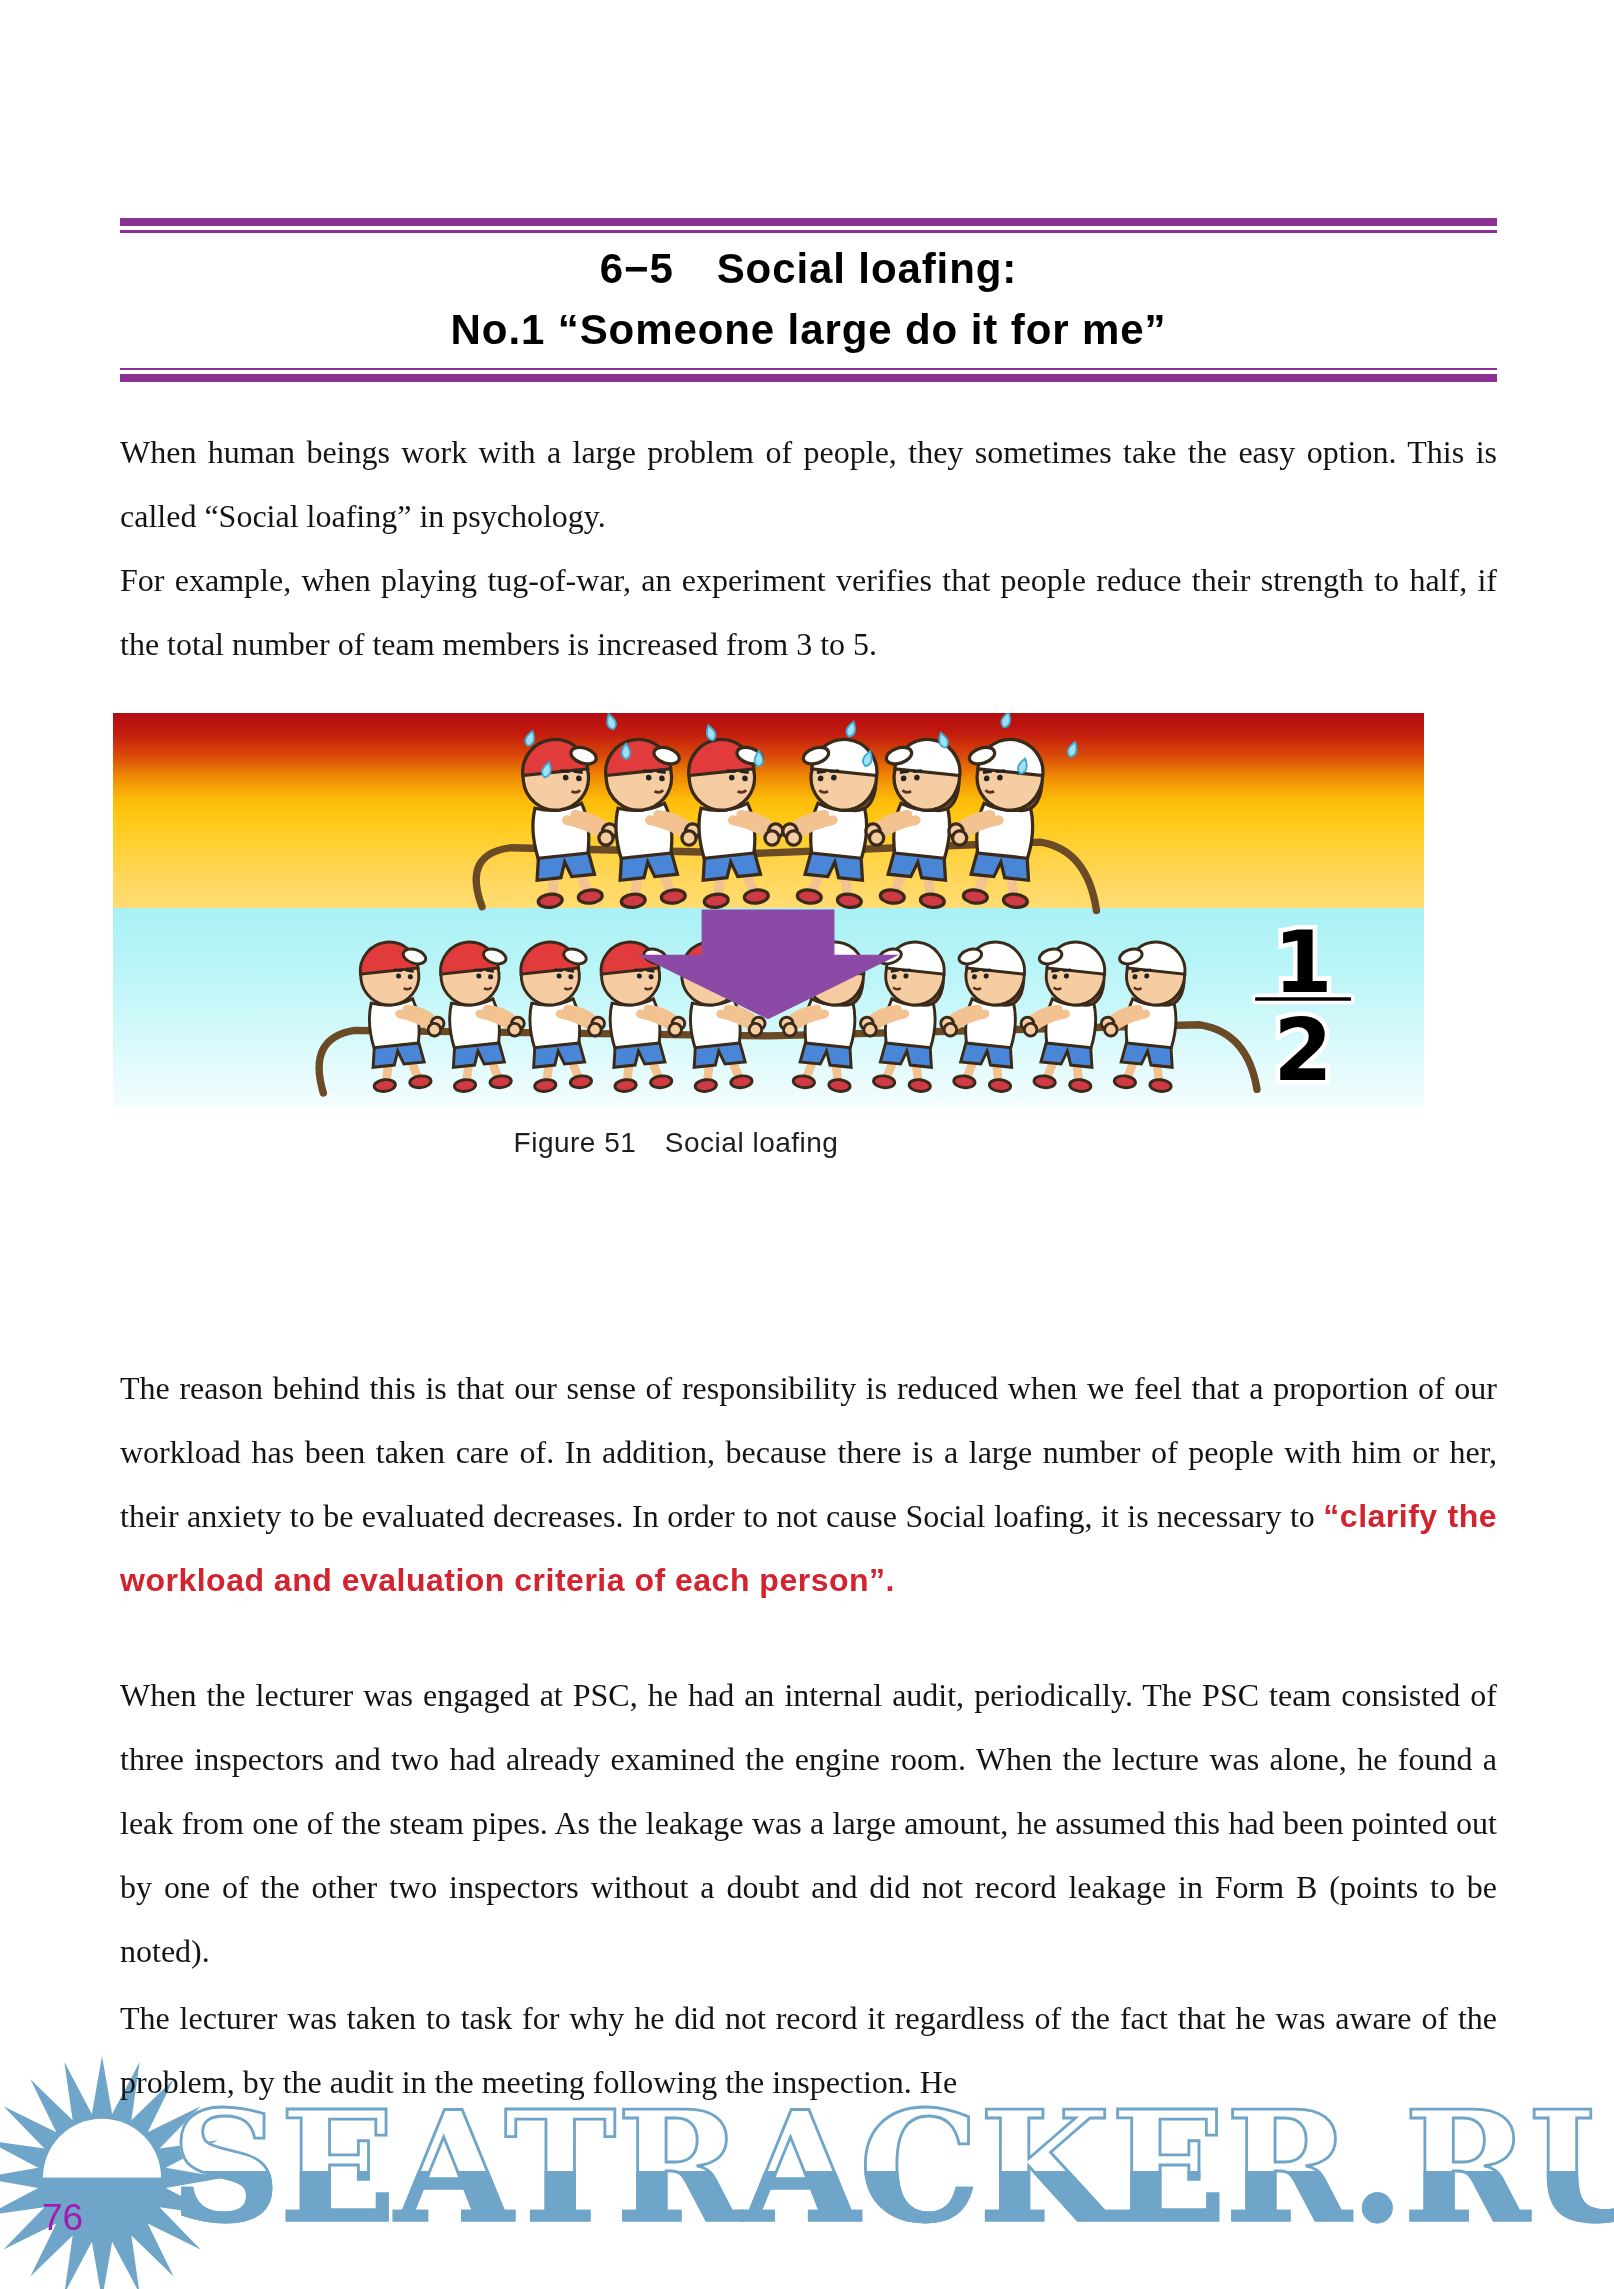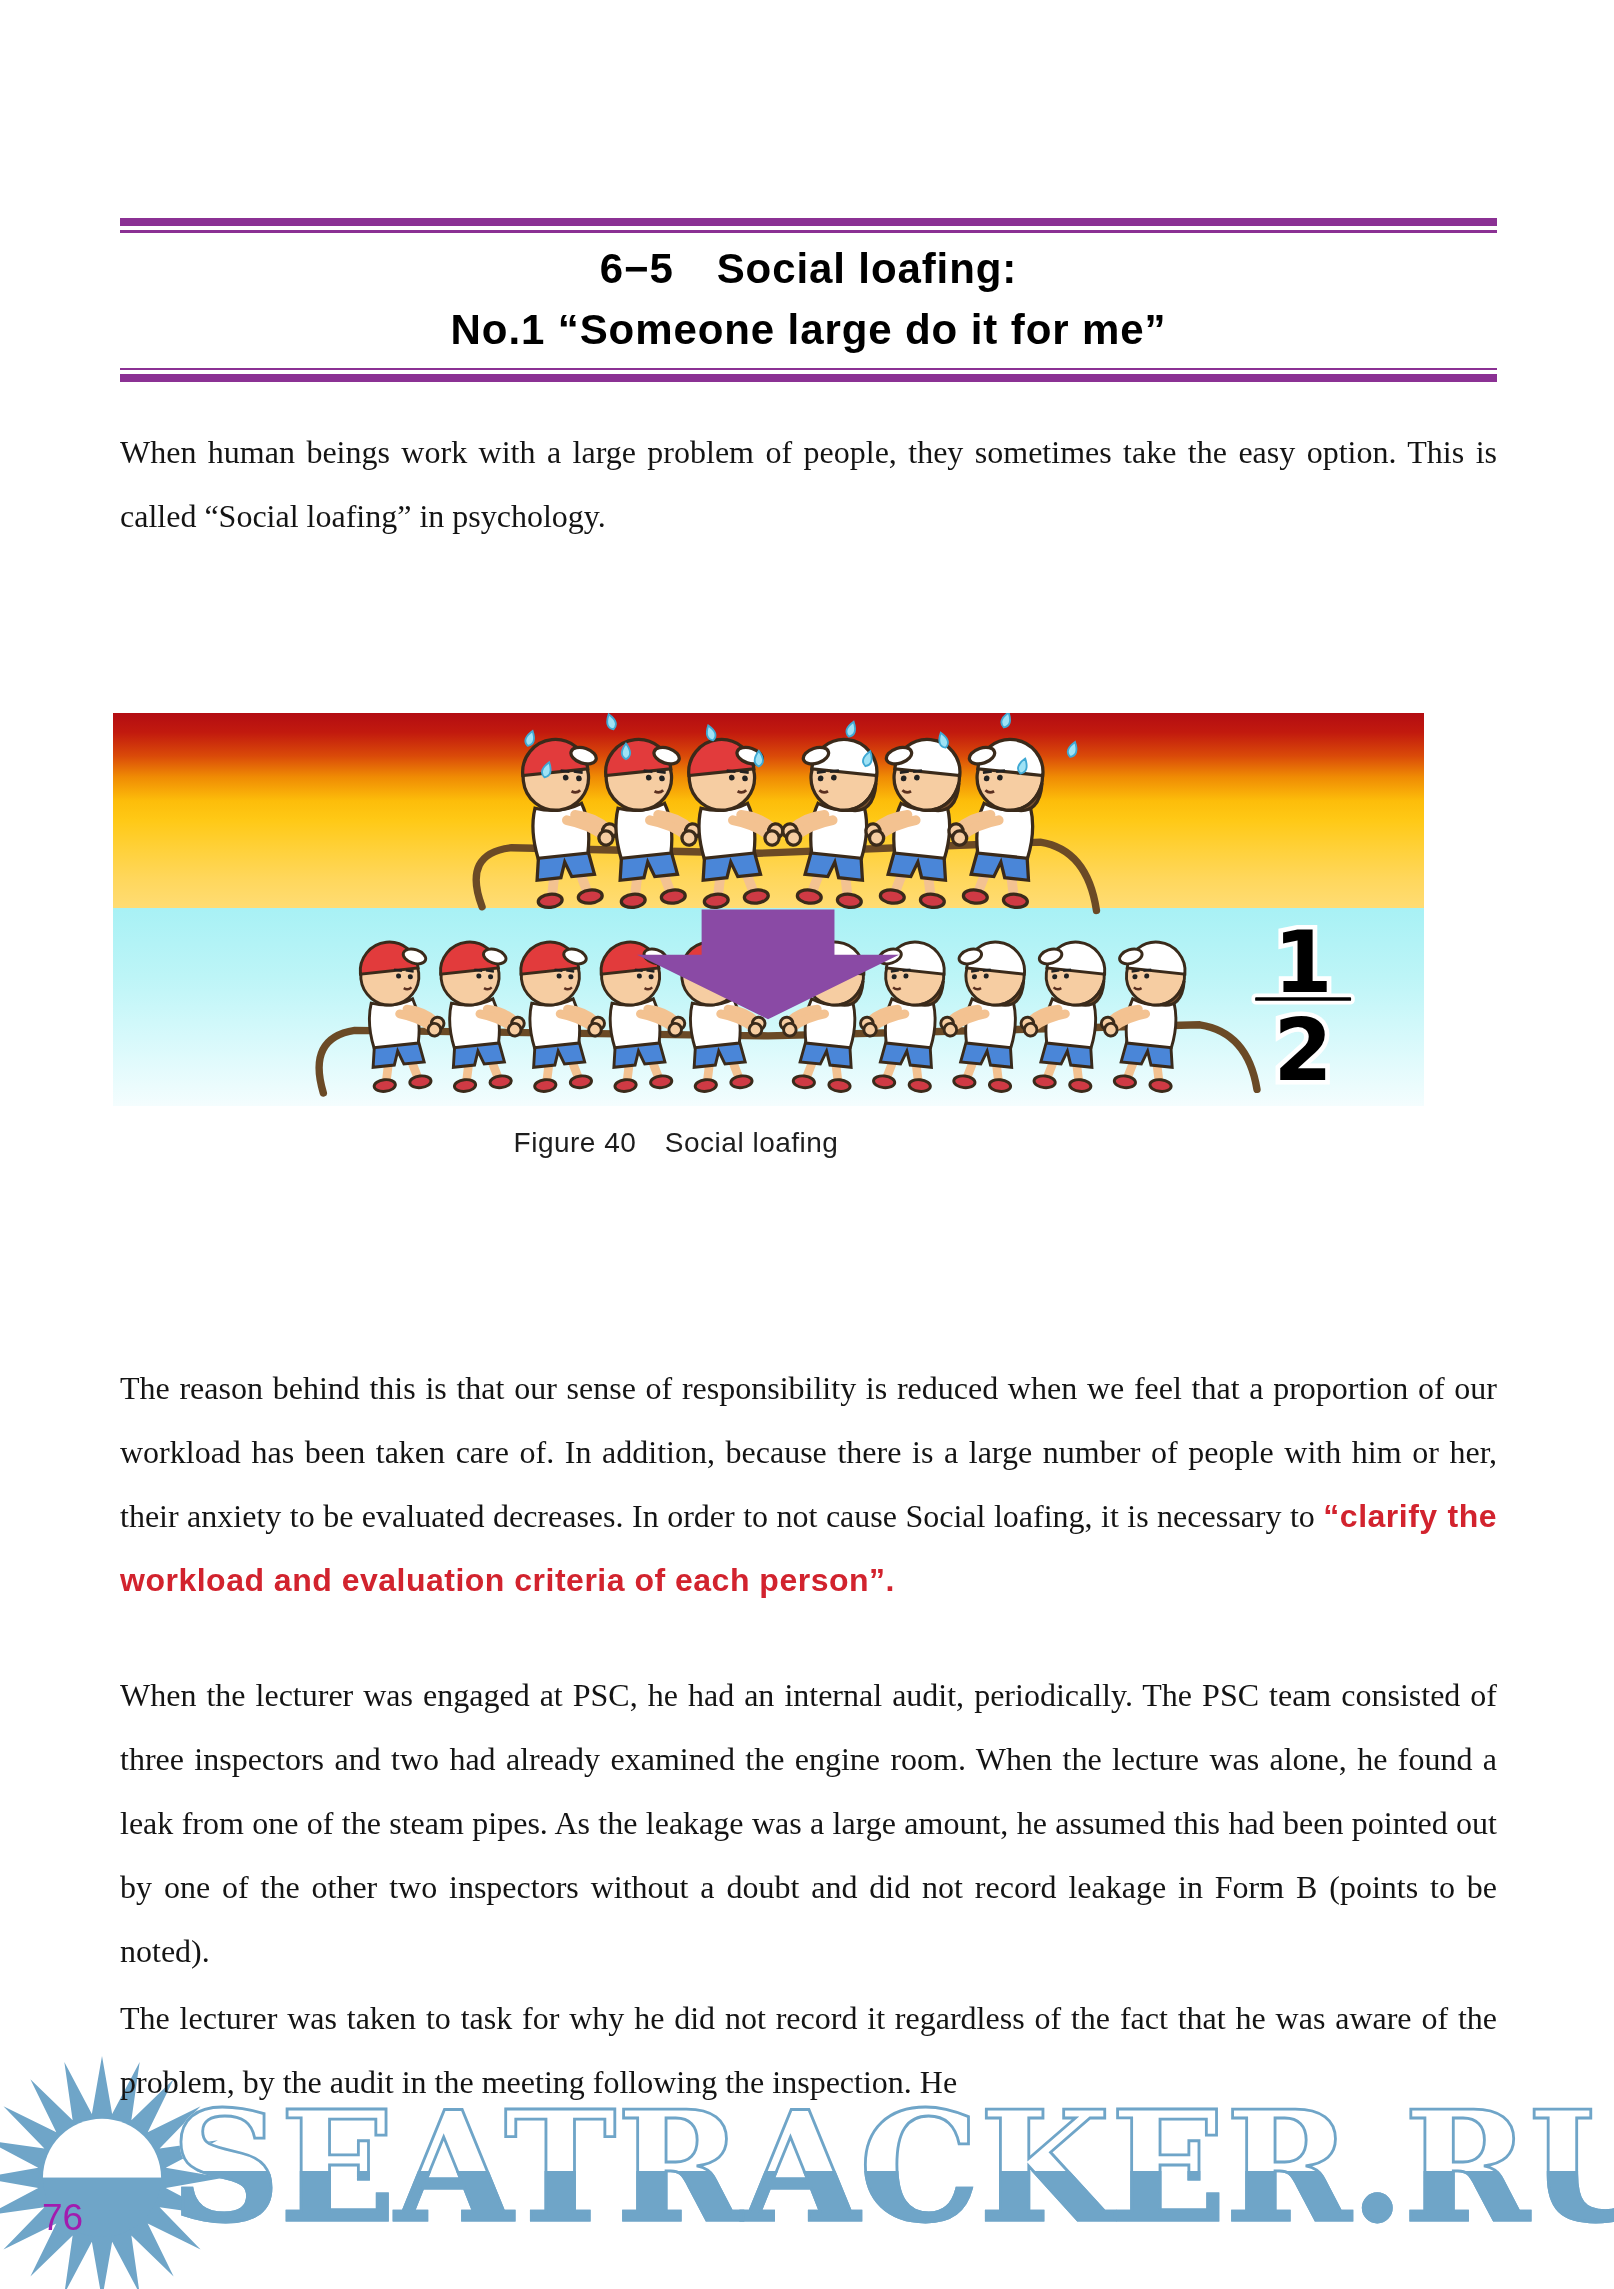--- a/index.html
+++ b/index.html
@@ -81,20 +81,21 @@
       <div class="banner-line">6−5　Social loafing:</div>
       <div class="banner-line">No.1 “Someone large do it for me”</div>
     </div>
     <div class="rule-thin"></div>
     <div class="rule-gap"></div>
     <div class="rule-thick"></div>
   </div>
 
   <div class="abs content para" style="top:420px">
     <div>When human beings work with a large problem of people, they sometimes take the easy option. This is called “Social loafing” in psychology.</div>
+    <div>For example, when playing tug-of-war, an experiment verifies that people reduce their strength to half, if the total number of team members is increased from 3 to 5.</div>
   </div>
 
   <div class="abs content" id="figure">
     <div id="band-top"></div>
     <div id="band-bottom"></div>
     <svg id="kids-svg" width="1311" height="393" viewBox="0 0 1421 426">
 
       <path d="M400,210 Q378,152 432,146 L700,152 L1005,140 Q1056,148 1066,214" fill="none" stroke="#6b4a26" stroke-width="8" stroke-linecap="round"></path>
       <path d="M228,412 Q210,352 262,344 L710,350 L1178,338 Q1230,346 1240,408" fill="none" stroke="#6b4a26" stroke-width="8" stroke-linecap="round"></path>
       <g id="kid-layer">
@@ -437,21 +438,21 @@
       <path d="M638,213 L782,213 L782,262 L852,262 L710,332 L568,262 L638,262 Z" style="fill:var(--arrow)"></path>
 
       <g>
         <text class="frac-text" x="1290" y="302" font-size="92" text-anchor="middle">1</text>
         <rect x="1236" y="306" width="108" height="8" rx="3" fill="#000" stroke="#fff" stroke-width="4"></rect>
         <text class="frac-text" x="1290" y="398" font-size="92" text-anchor="middle">2</text>
       </g>
     </svg>
   </div>
 
-  <div class="abs content" id="figure-caption">Figure 40　Social loafing</div>
+  <div class="abs content" id="figure-caption">Figure 51　Social loafing</div>
 
   <div class="abs content para" style="top:1356px">
     <span>The reason behind this is that our sense of responsibility is reduced when we feel that a proportion of our workload has been taken care of. In addition, because there is a large number of people with him or her, their anxiety to be evaluated decreases. In order to not cause Social loafing, it is necessary to </span><span class="red-em">“clarify the workload and evaluation criteria of each person”.</span>
   </div>
 
   <div class="abs content para" style="top:1663px">When the lecturer was engaged at PSC, he had an internal audit, periodically. The PSC team consisted of three inspectors and two had already examined the engine room. When the lecture was alone, he found a leak from one of the steam pipes. As the leakage was a large amount, he assumed this had been pointed out by one of the other two inspectors without a doubt and did not record leakage in Form B (points to be noted).</div>
 
   <div class="abs content para" style="top:1986px">The lecturer was taken to task for why he did not record it regardless of the fact that he was aware of the problem, by the audit in the meeting following the inspection. He</div>
 
   <div class="abs" id="page-number">76</div>

